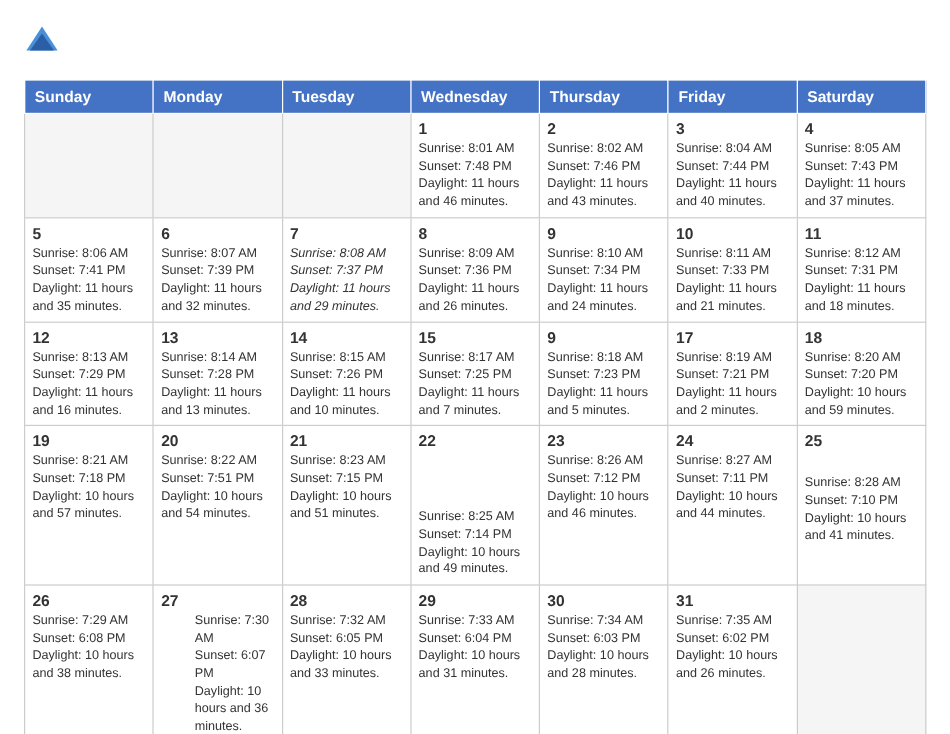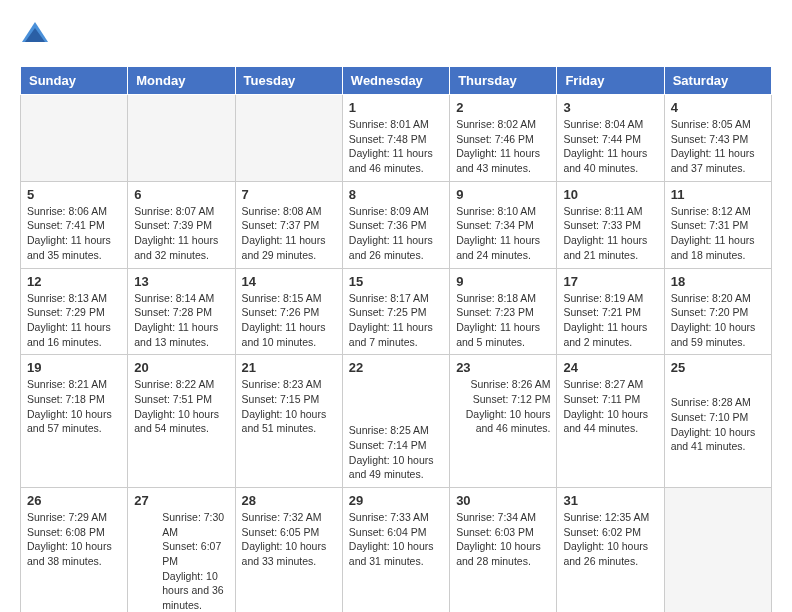--- a/index.html
+++ b/index.html
@@ -158,21 +158,21 @@
 Daylight: 11 hours and 35 minutes.</div>
         </td>
         <td>
           <span class="day-num">6</span>
           <div class="day-info" style="white-space: pre-line;">Sunrise: 8:07 AM
 Sunset: 7:39 PM
 Daylight: 11 hours and 32 minutes.</div>
         </td>
         <td>
           <span class="day-num">7</span>
-          <div class="day-info" style="white-space: pre-line;">Sunrise: 8:08 AM
+          <div class="day-info" style="white-space: pre-line; font-style: italic;">Sunrise: 8:08 AM
 Sunset: 7:37 PM
 Daylight: 11 hours and 29 minutes.</div>
         </td>
         <td>
           <span class="day-num">8</span>
           <div class="day-info" style="white-space: pre-line;">Sunrise: 8:09 AM
 Sunset: 7:36 PM
 Daylight: 11 hours and 26 minutes.</div>
         </td>
         <td>
@@ -258,21 +258,21 @@
 Daylight: 10 hours and 51 minutes.</div>
         </td>
         <td>
           <span class="day-num">22</span>
           <div class="day-info" style="white-space: pre-line; margin-top: 48px;">Sunrise: 8:25 AM
 Sunset: 7:14 PM
 Daylight: 10 hours and 49 minutes.</div>
         </td>
         <td>
           <span class="day-num">23</span>
-          <div class="day-info" style="white-space: pre-line; text-align: right;">Sunrise: 8:26 AM
+          <div class="day-info" style="white-space: pre-line;">Sunrise: 8:26 AM
 Sunset: 7:12 PM
 Daylight: 10 hours and 46 minutes.</div>
         </td>
         <td>
           <span class="day-num">24</span>
           <div class="day-info" style="white-space: pre-line;">Sunrise: 8:27 AM
 Sunset: 7:11 PM
 Daylight: 10 hours and 44 minutes.</div>
         </td>
         <td>
@@ -308,20 +308,20 @@
 Daylight: 10 hours and 31 minutes.</div>
         </td>
         <td>
           <span class="day-num">30</span>
           <div class="day-info" style="white-space: pre-line;">Sunrise: 7:34 AM
 Sunset: 6:03 PM
 Daylight: 10 hours and 28 minutes.</div>
         </td>
         <td>
           <span class="day-num">31</span>
-          <div class="day-info" style="white-space: pre-line;">Sunrise: 12:35 AM
+          <div class="day-info" style="white-space: pre-line;">Sunrise: 7:35 AM
 Sunset: 6:02 PM
 Daylight: 10 hours and 26 minutes.</div>
         </td>
         <td class="empty"></td>
       </tr>
     </tbody>
 </table>
 
 </body></html>

